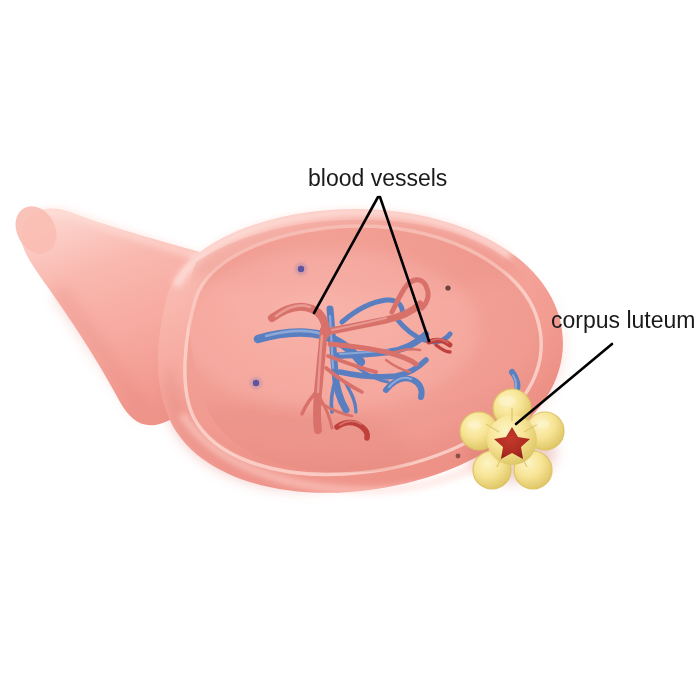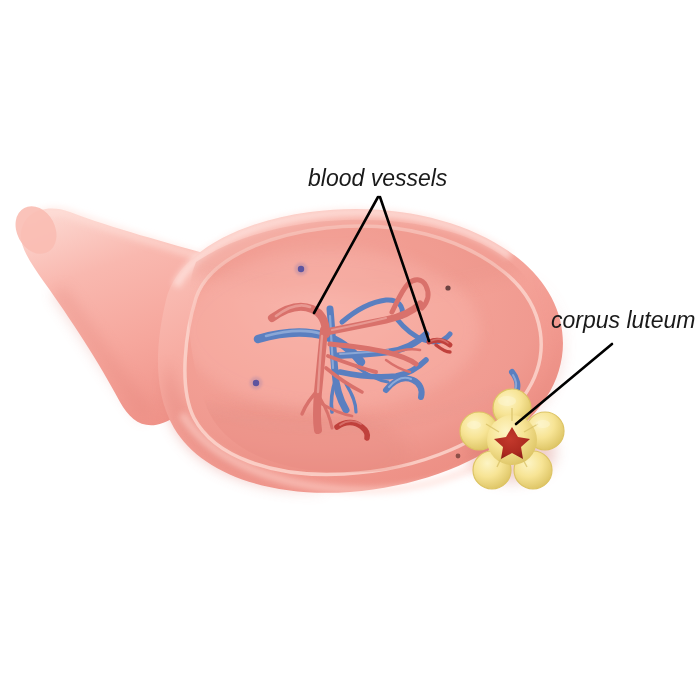--- a/index.html
+++ b/index.html
@@ -12,21 +12,20 @@
     width: 700px;
     height: 700px;
     font-family: "Liberation Sans", sans-serif;
     overflow: hidden;
   }
   #diagram-root {
     position: relative;
     width: 560px;
     height: 700px;
     background: #ffffff;
-    font-style: italic;
   }
   svg#ovary-svg {
     position: absolute;
     top: 0;
     left: 0;
     width: 700px;
     height: 700px;
     display: block;
   }
   .label-text {

